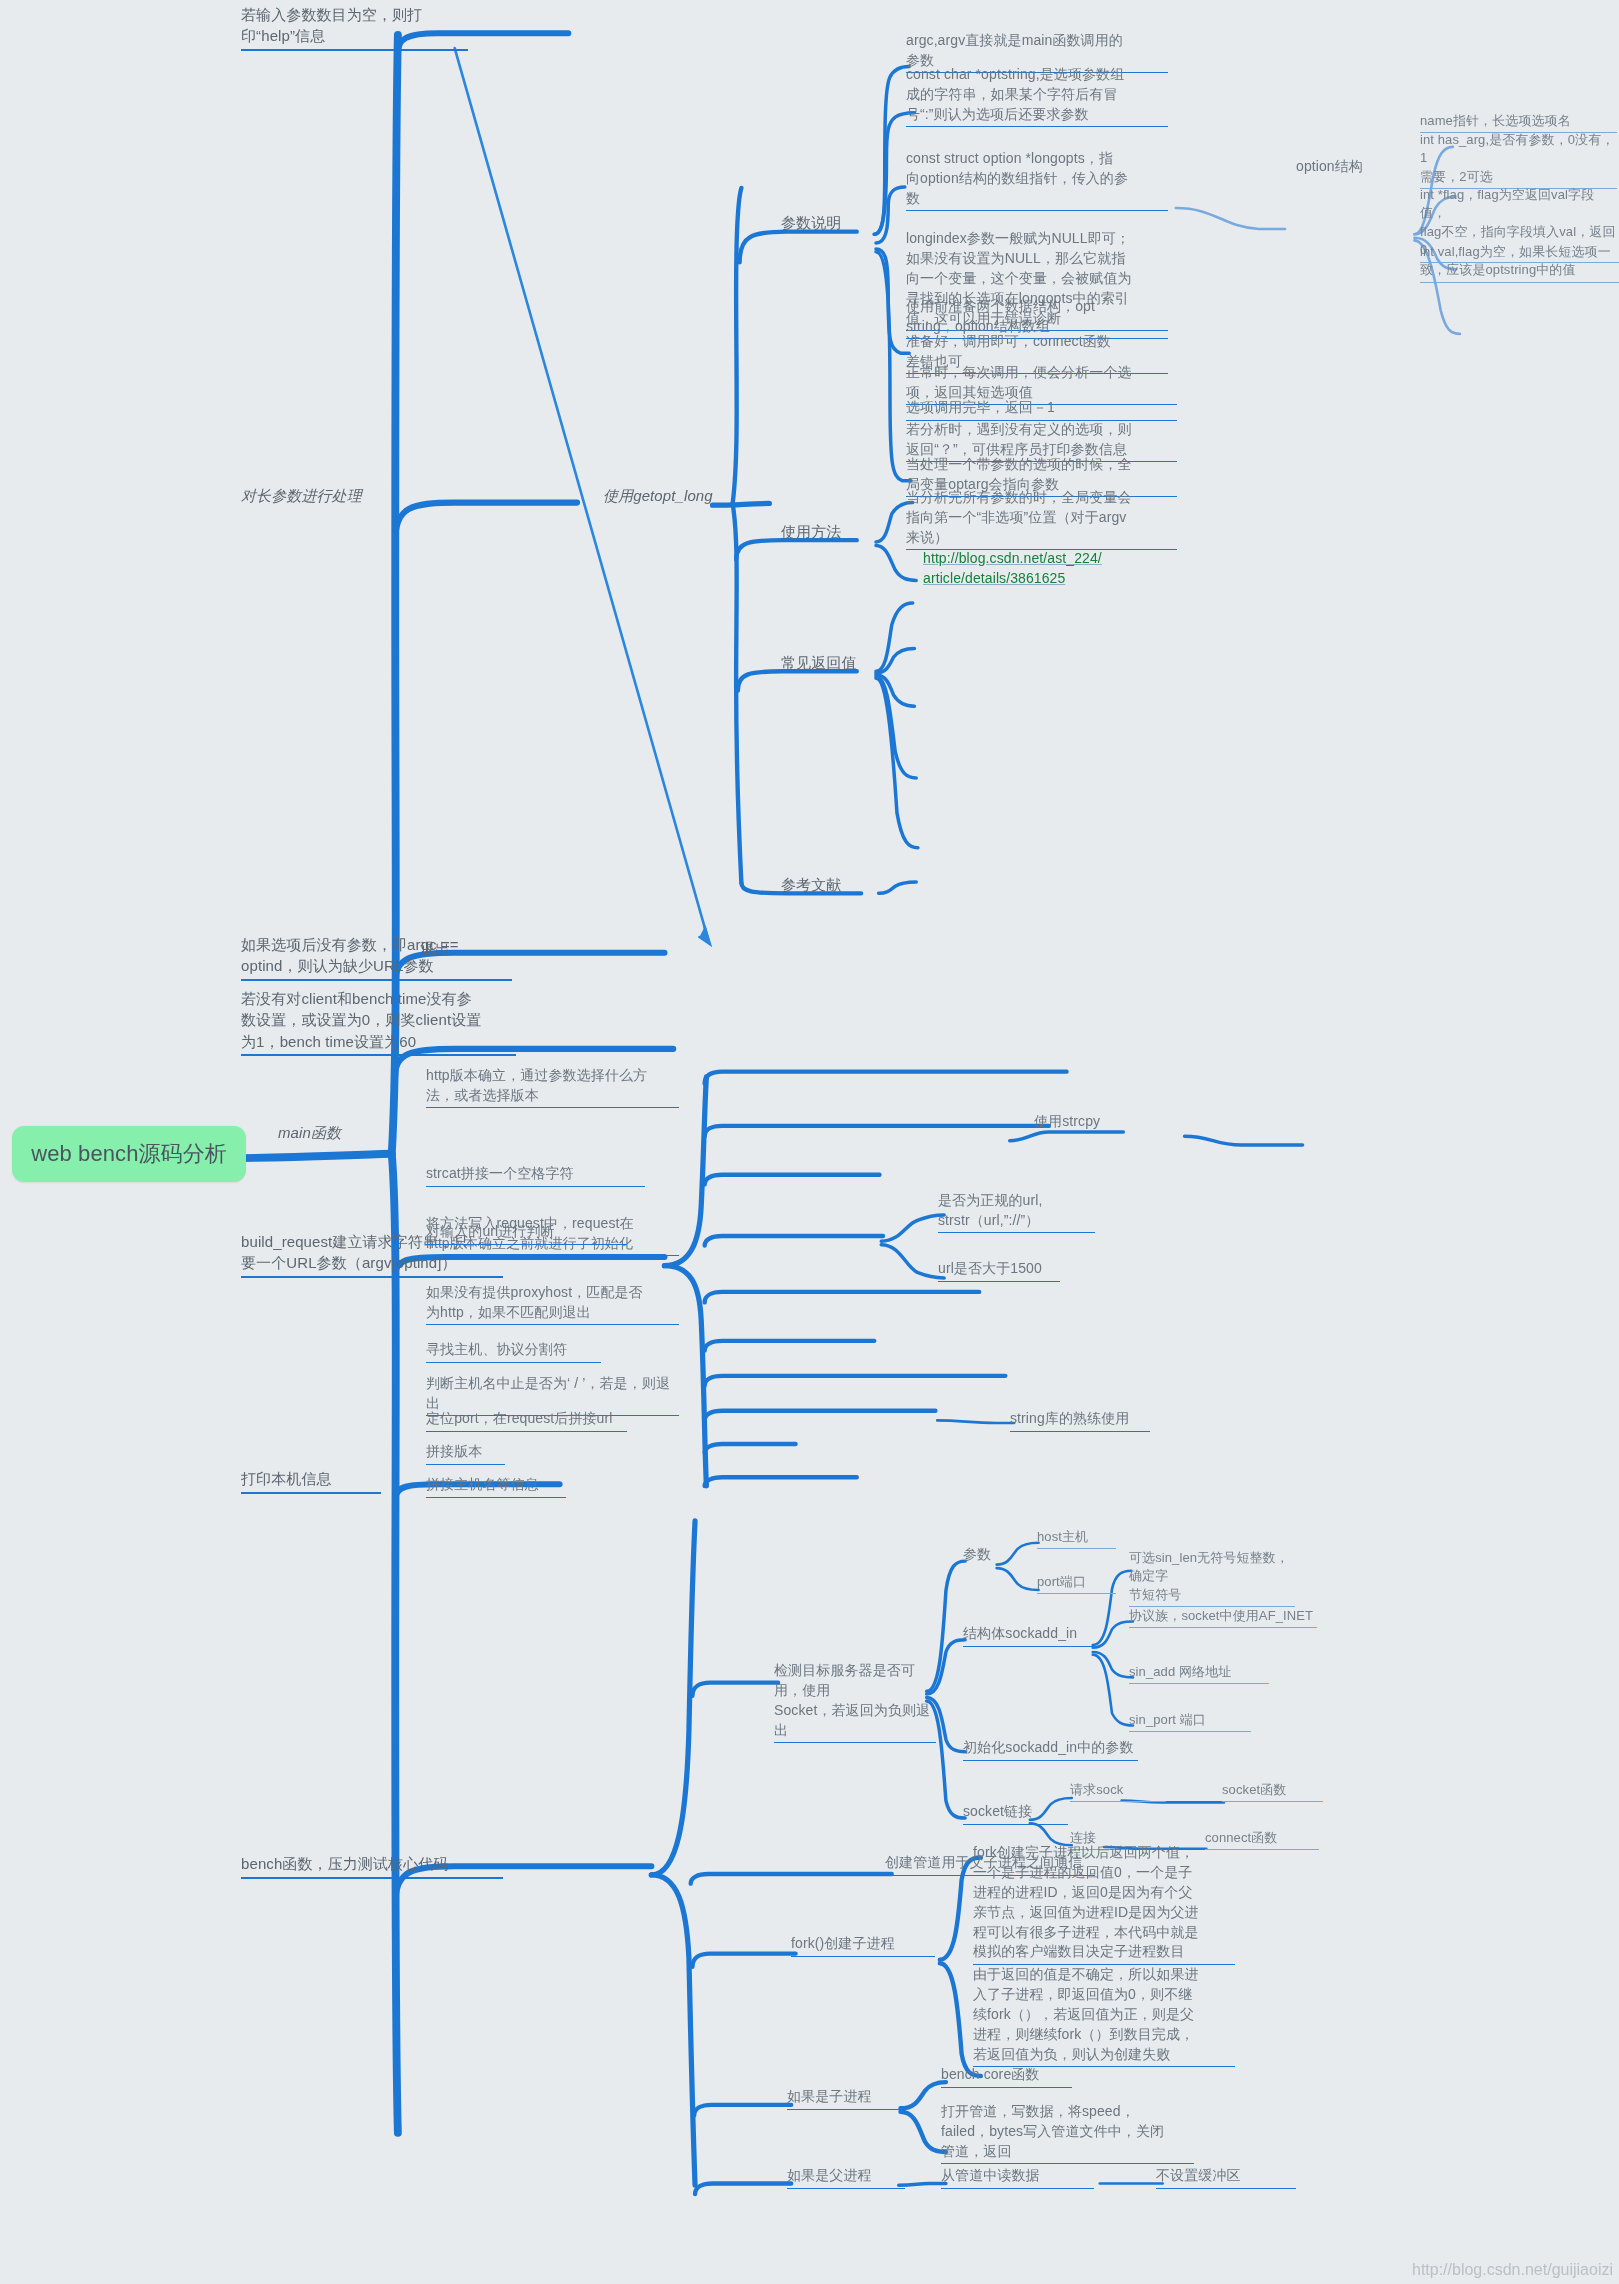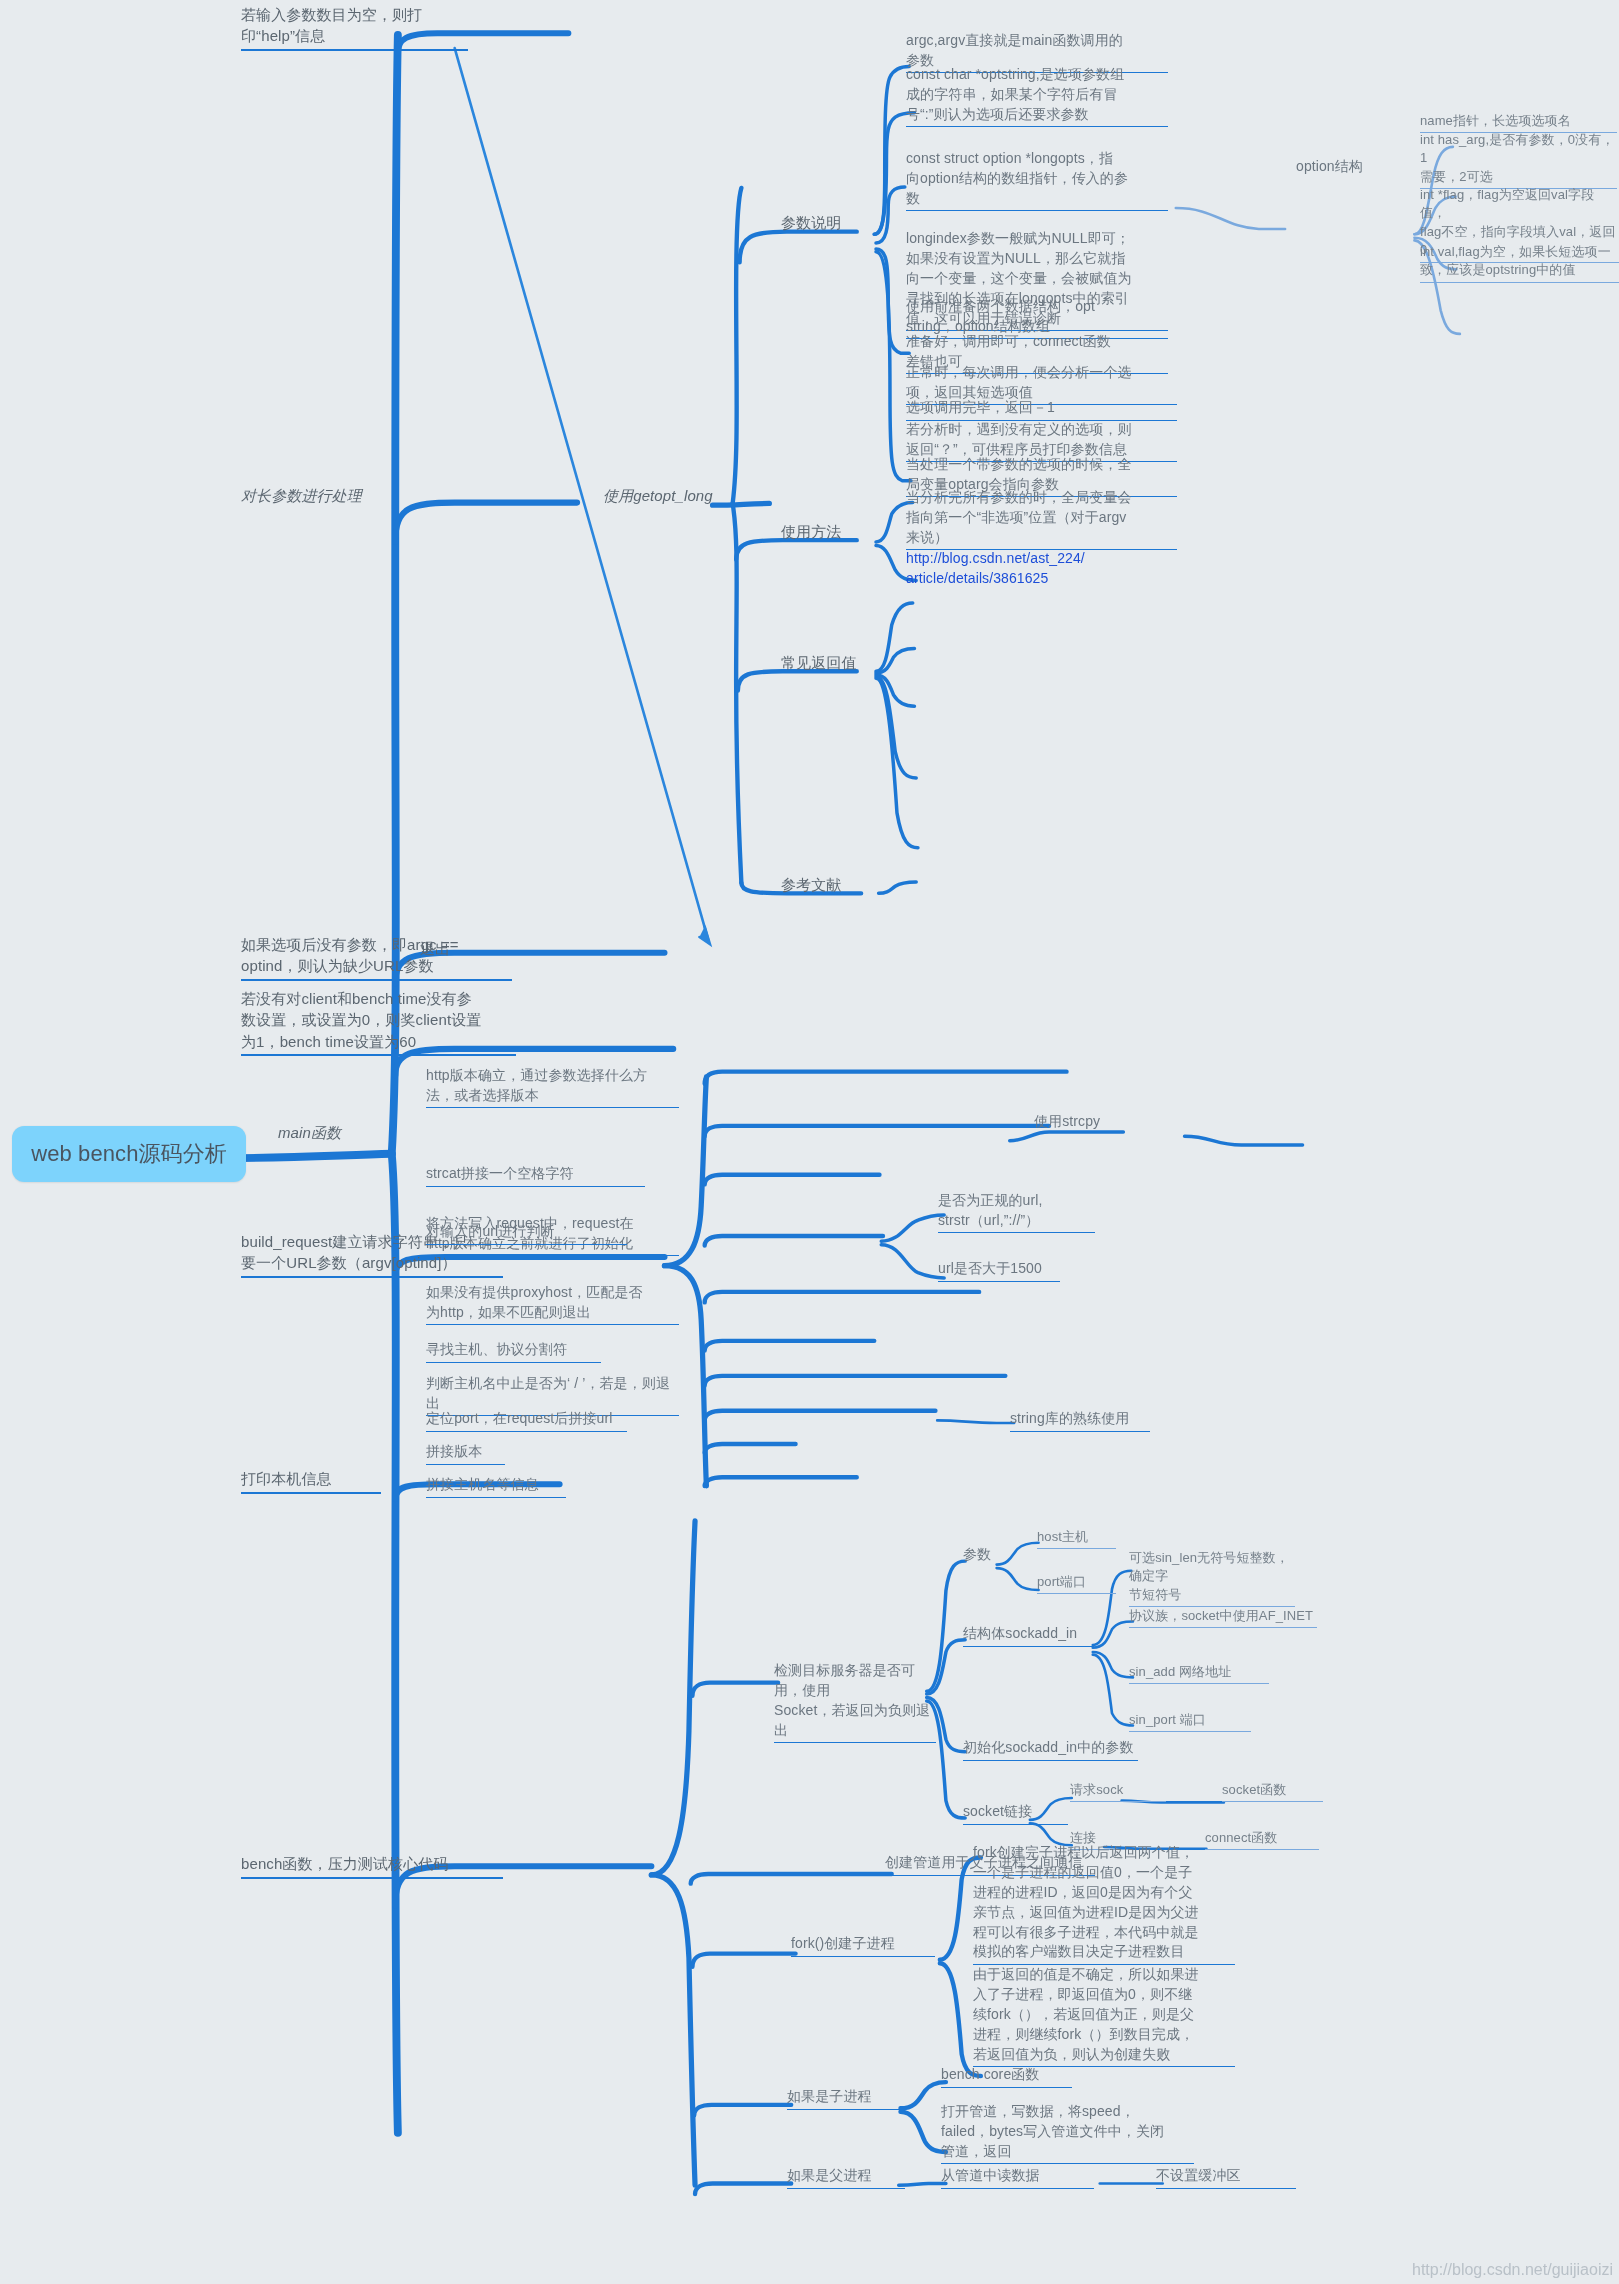--- a/index.html
+++ b/index.html
@@ -12,37 +12,37 @@
     overflow:hidden;
   }
   #canvas{position:absolute;inset:0;width:1620px;height:2284px;}
   svg.links{position:absolute;left:0;top:0;width:1620px;height:2284px;pointer-events:none;}
 
   .node{position:absolute;line-height:1.42;letter-spacing:0.1px;}
   .node .txt{display:block;white-space:pre-line;}
 
   
   .root{
-    background:#7dd3fc;
+    background:#86efac;
     border-radius:12.2px;
     padding:12.2px 19px;
     font-size:22px;
     color:#4a5560;
     box-shadow:0 0.9px 1.7px rgba(0,0,0,.08);
     white-space:nowrap;
   }
   
   .l1{font-size:15px;color:#5b6670;white-space:nowrap;font-style:italic;}
   
   .l2{font-size:15px;color:#5b6670;border-bottom:2.6px solid #1c77d4;padding-bottom:2.6px;}
   .l3{font-size:14px;color:#6b7680;border-bottom:1.7px solid #1c77d4;padding-bottom:1.7px;}
   .l4{font-size:13px;color:#76818b;border-bottom:1.7px solid #7aa9de;padding-bottom:1.7px;}
   .plain{font-size:15px;color:#5b6670;white-space:nowrap;}
   .plain2{font-size:14px;color:#6b7680;white-space:nowrap;}
-  .link-text{font-size:14px;color:#1d4ed8;text-decoration-color:#8faec9;}
+  .link-text{font-size:14px;color:#15803d;text-decoration:underline;text-decoration-color:#8faec9;margin-left:17px;}
   .watermark{position:absolute;right:7px;bottom:5.2px;font-size:16px;color:#b9c1c8;}
 </style>
 </head>
 <body>
 
 <div id="canvas">
 
   <svg class="links" viewBox="0 0 1853 2613">
     <g fill="none" stroke="#1c77d4" stroke-linecap="round">
 

